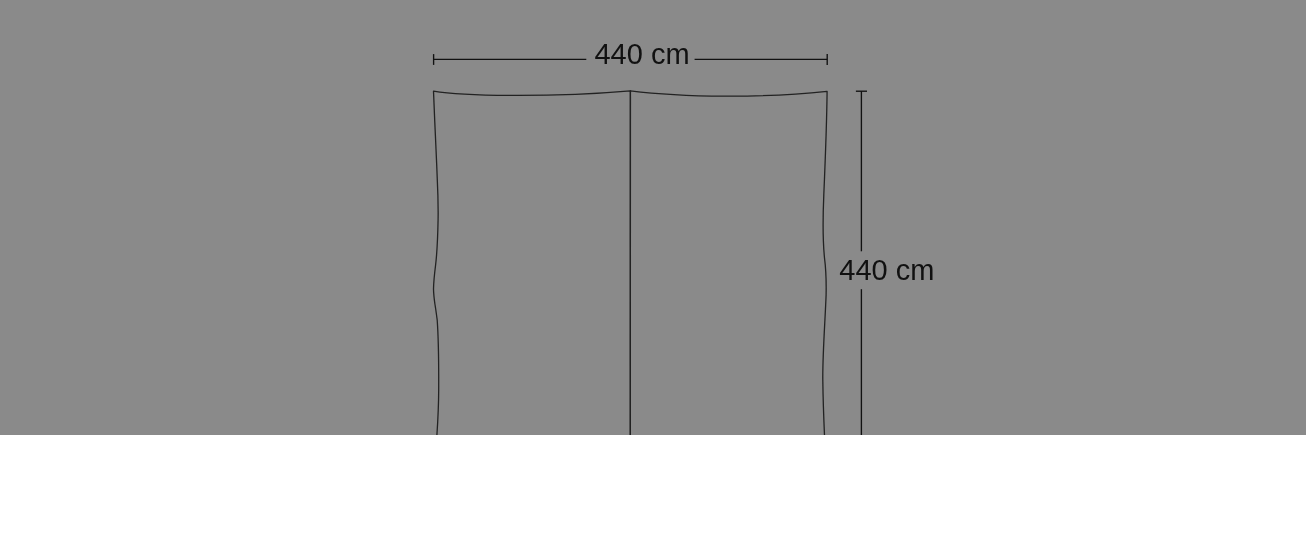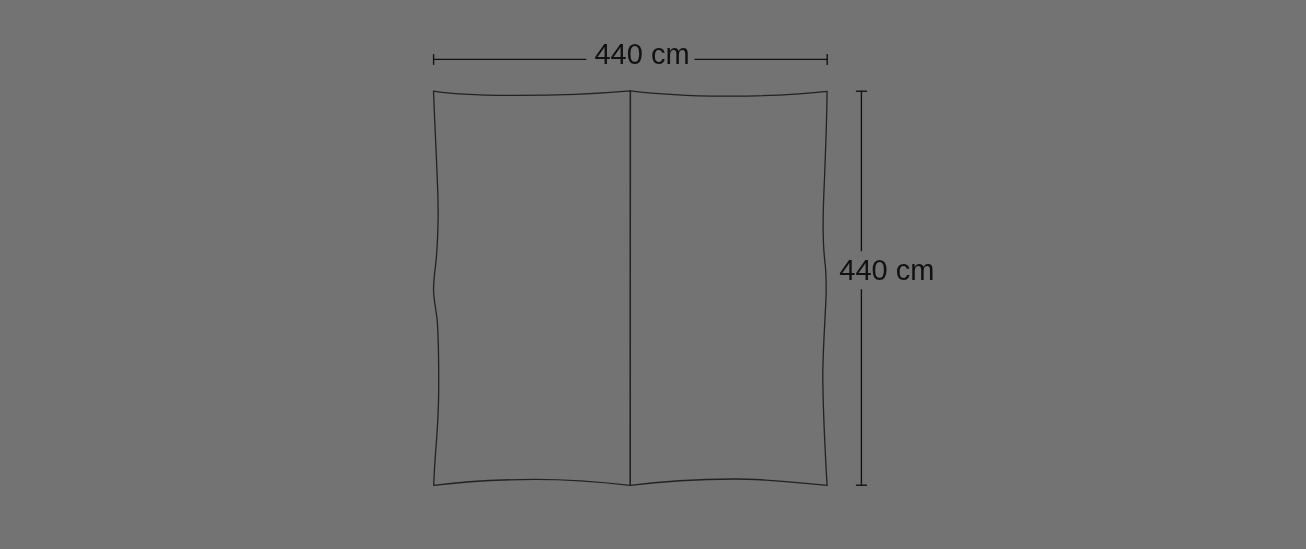--- a/index.html
+++ b/index.html
@@ -1,16 +1,16 @@
 <!DOCTYPE html>
 <html><head>
 <meta charset="utf-8">
 <style>
   html,body{margin:0;padding:0;background:#ffffff;}
-  .wrap{width:1306px;height:549px;position:relative;overflow:hidden;background:#737373;filter:grayscale(1);}
+  .wrap{width:1306px;height:435px;position:relative;overflow:hidden;background:#0ea5e9;filter:grayscale(1);}
   svg{display:block;}
   text{font-family:"Liberation Sans",sans-serif;fill:#111111;}
 </style>
 </head>
 <body>
 
 <div class="wrap">
 <svg width="1306" height="549" viewBox="0 0 1306 549">
 
   <path d="M 433.5 91.1

